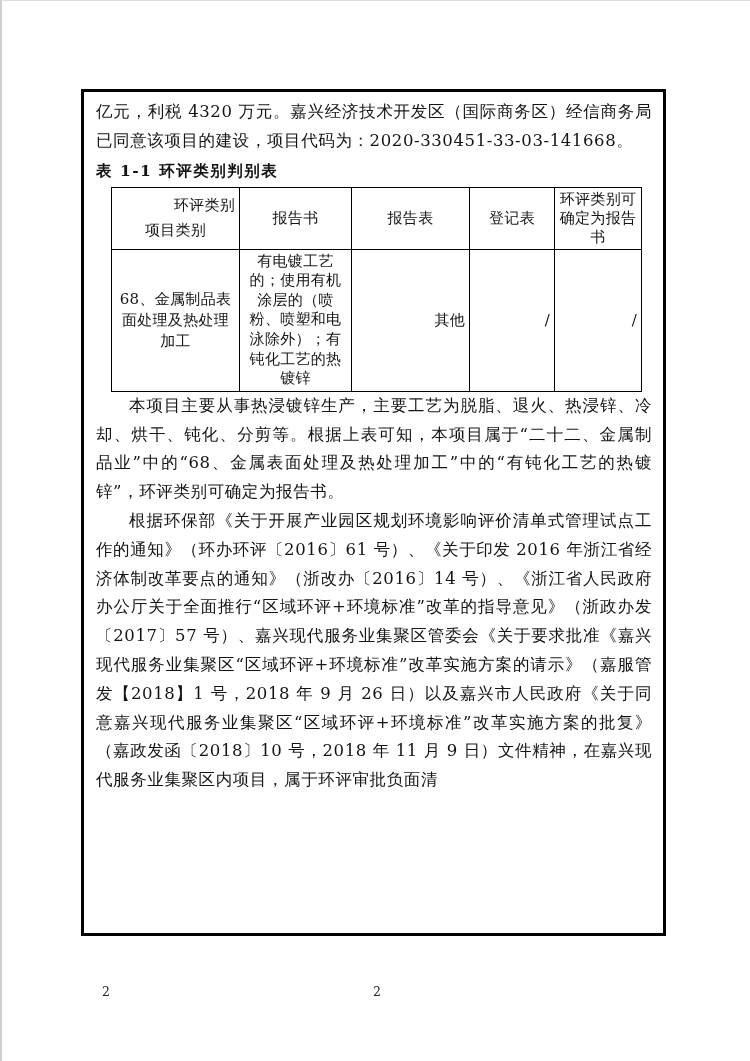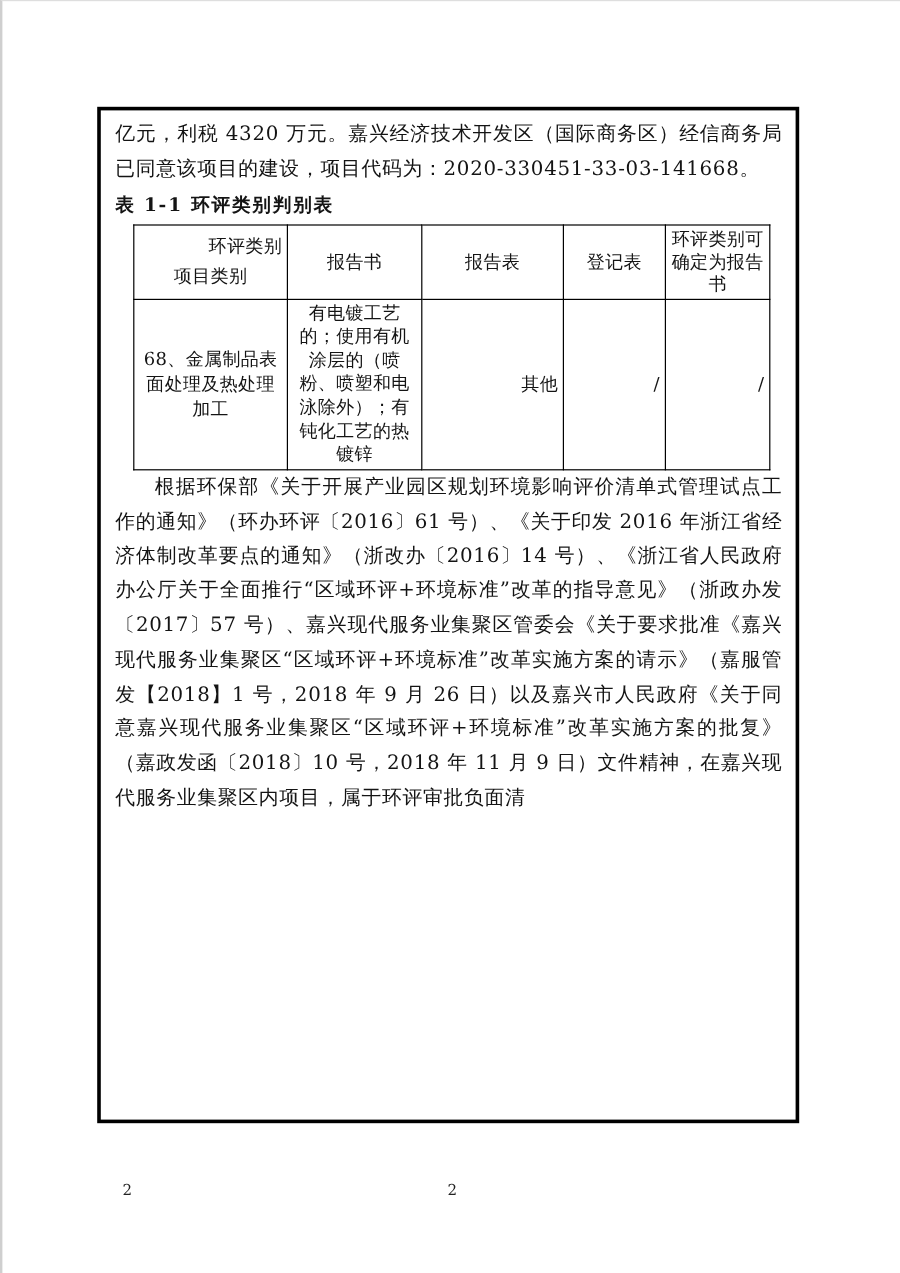--- a/index.html
+++ b/index.html
@@ -130,20 +130,21 @@
       <tr class="data-row">
         <td class="cell-category">68、金属制品表面处理及热处理加工</td>
         <td class="cell-book">有电镀工艺的；使用有机涂层的（喷粉、喷塑和电泳除外）；有钝化工艺的热镀锌</td>
         <td class="cell-center">其他</td>
         <td class="cell-center">/</td>
         <td class="cell-center">/</td>
       </tr>
     </tbody>
   </table>
 
+  <p class="body-par indent">本项目主要从事热浸镀锌生产，主要工艺为脱脂、退火、热浸锌、冷却、烘干、钝化、分剪等。根据上表可知，本项目属于“二十二、金属制品业”中的“68、金属表面处理及热处理加工”中的“有钝化工艺的热镀锌”，环评类别可确定为报告书。</p>
 
 
   <p class="body-par indent">根据环保部《关于开展产业园区规划环境影响评价清单式管理试点工作的通知》（环办环评〔2016〕61 号）、《关于印发 2016 年浙江省经济体制改革要点的通知》（浙改办〔2016〕14 号）、《浙江省人民政府办公厅关于全面推行“区域环评+环境标准”改革的指导意见》（浙政办发〔2017〕57 号）、嘉兴现代服务业集聚区管委会《关于要求批准《嘉兴现代服务业集聚区“区域环评+环境标准”改革实施方案的请示》（嘉服管发【2018】1 号，2018 年 9 月 26 日）以及嘉兴市人民政府《关于同意嘉兴现代服务业集聚区“区域环评+环境标准”改革实施方案的批复》（嘉政发函〔2018〕10 号，2018 年 11 月 9 日）文件精神，在嘉兴现代服务业集聚区内项目，属于环评审批负面清</p>
 
 </div>
 
 <span class="page-num page-num-left">2</span>
 <span class="page-num page-num-center">2</span>
 
 </body></html>

